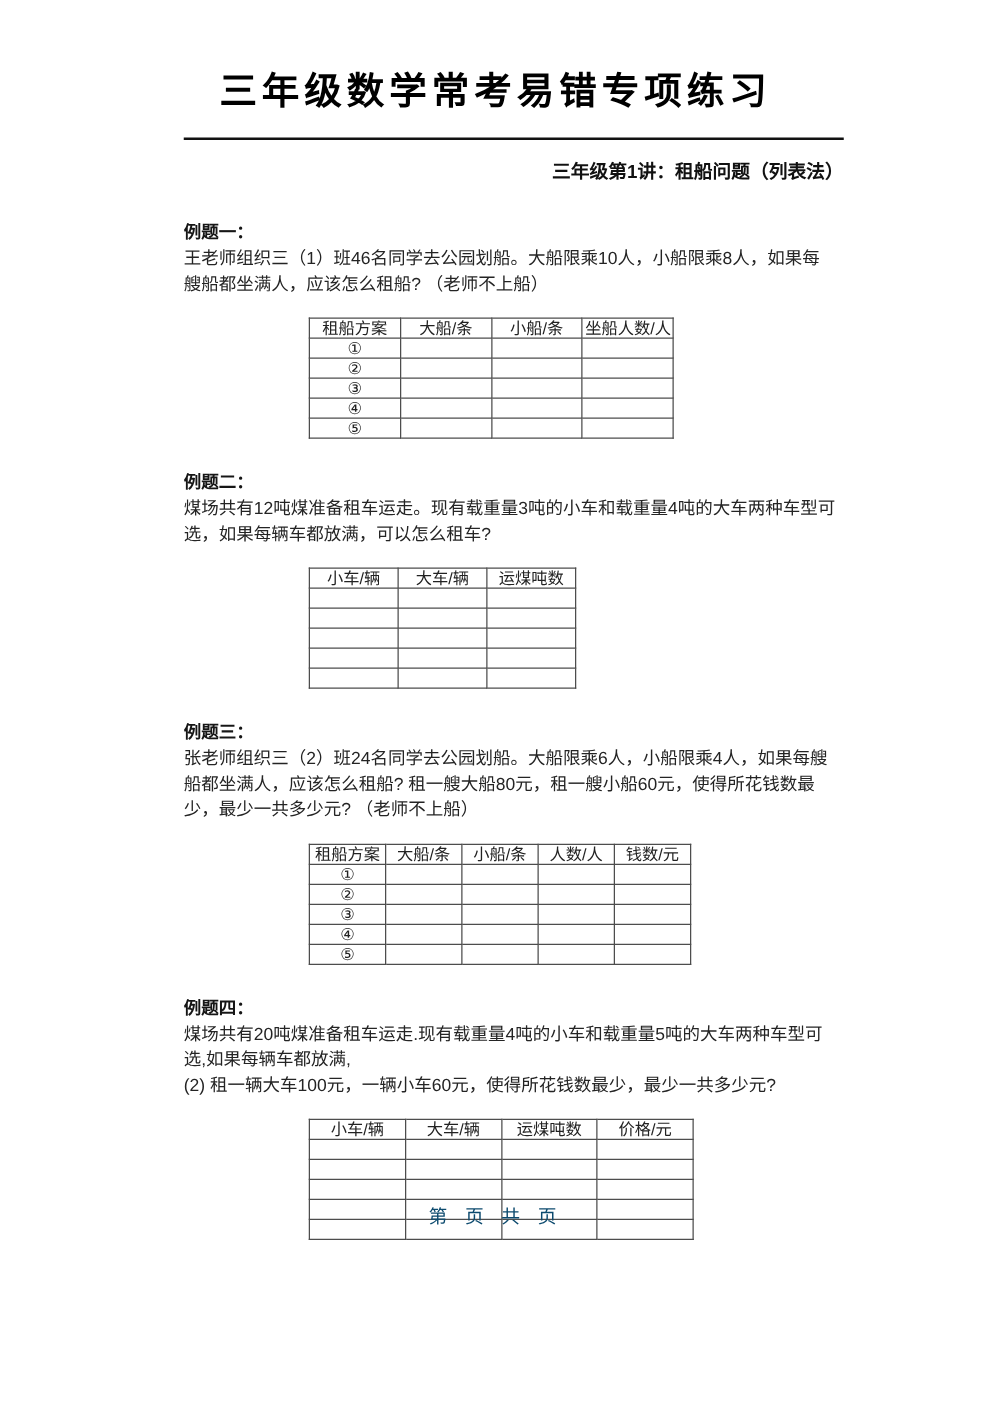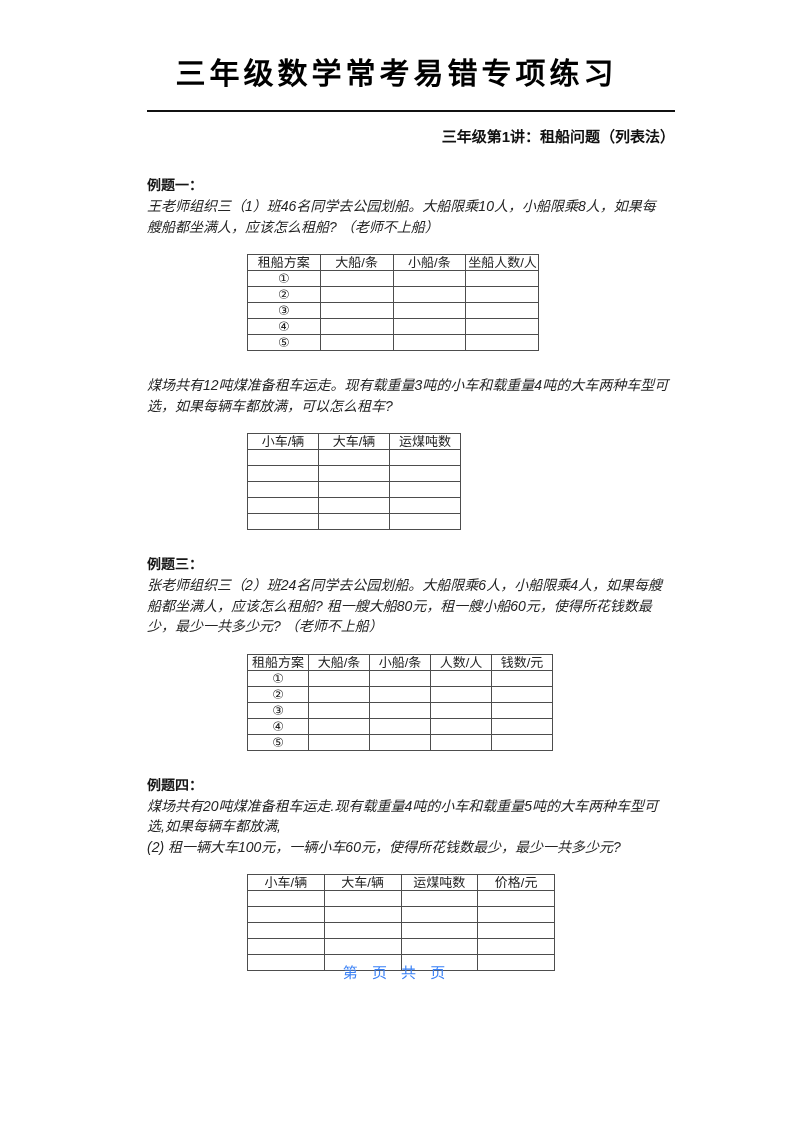--- a/index.html
+++ b/index.html
@@ -30,21 +30,21 @@
     margin: 13px 0 0 147px;
     font-size: 15px;
     font-weight: bold;
     color: #111;
     text-align: right;
   }
   .content { padding-left: 147px; width: 675px; }
   .problem { margin-top: 24px; }
   .problem:first-child { margin-top: 29px; }
   .p-label { font-size: 14px; font-weight: bold; line-height: 21px; color: #161616; }
-  .p-text { font-size: 14px; line-height: 20.5px; width: 522px; color: #242424; font-style: italic; }
+  .p-text { font-size: 14px; line-height: 20.5px; width: 522px; color: #242424; }
   table.answer-table {
     border-collapse: collapse;
     table-layout: fixed;
     margin: 17px 0 0 100px;
     padding-left: 28px;
   }
   table.t0 { width: 292px; }
   table.t1 { width: 214px; }
   table.t2 { width: 306px; }
   table.t3 { width: 308px; }
@@ -61,21 +61,21 @@
     overflow: hidden;
     white-space: nowrap;
   }
   .footer {
     position: absolute;
     left: 0; bottom: 22px;
     width: 793px;
     text-align: center;
     font-size: 15px;
     letter-spacing: 5px;
-    color: #3b82f6;
+    color: #0c4a6e;
   }
 </style>
 </head>
 <body>
 
 <div class="page">
   <h1 class="title">三年级数学常考易错专项练习</h1>
   <div class="title-rule"></div>
   <div class="content">
     <h2 class="subtitle">三年级第1讲：租船问题（列表法）</h2>
@@ -120,20 +120,21 @@
               <tr>
                 <td>⑤</td>
                 <td></td>
                 <td></td>
                 <td></td>
               </tr>
             </tbody>
           </table>
         </section>
         <section class="problem">
+          <div class="p-label">例题二：</div>
           <div class="p-text">煤场共有12吨煤准备租车运走。现有载重量3吨的小车和载重量4吨的大车两种车型可选，如果每辆车都放满，可以怎么租车?</div>
           <table class="answer-table t1">
             <thead>
               <tr>
                 <th>小车/辆</th>
                 <th>大车/辆</th>
                 <th>运煤吨数</th>
               </tr>
             </thead>
             <tbody>

